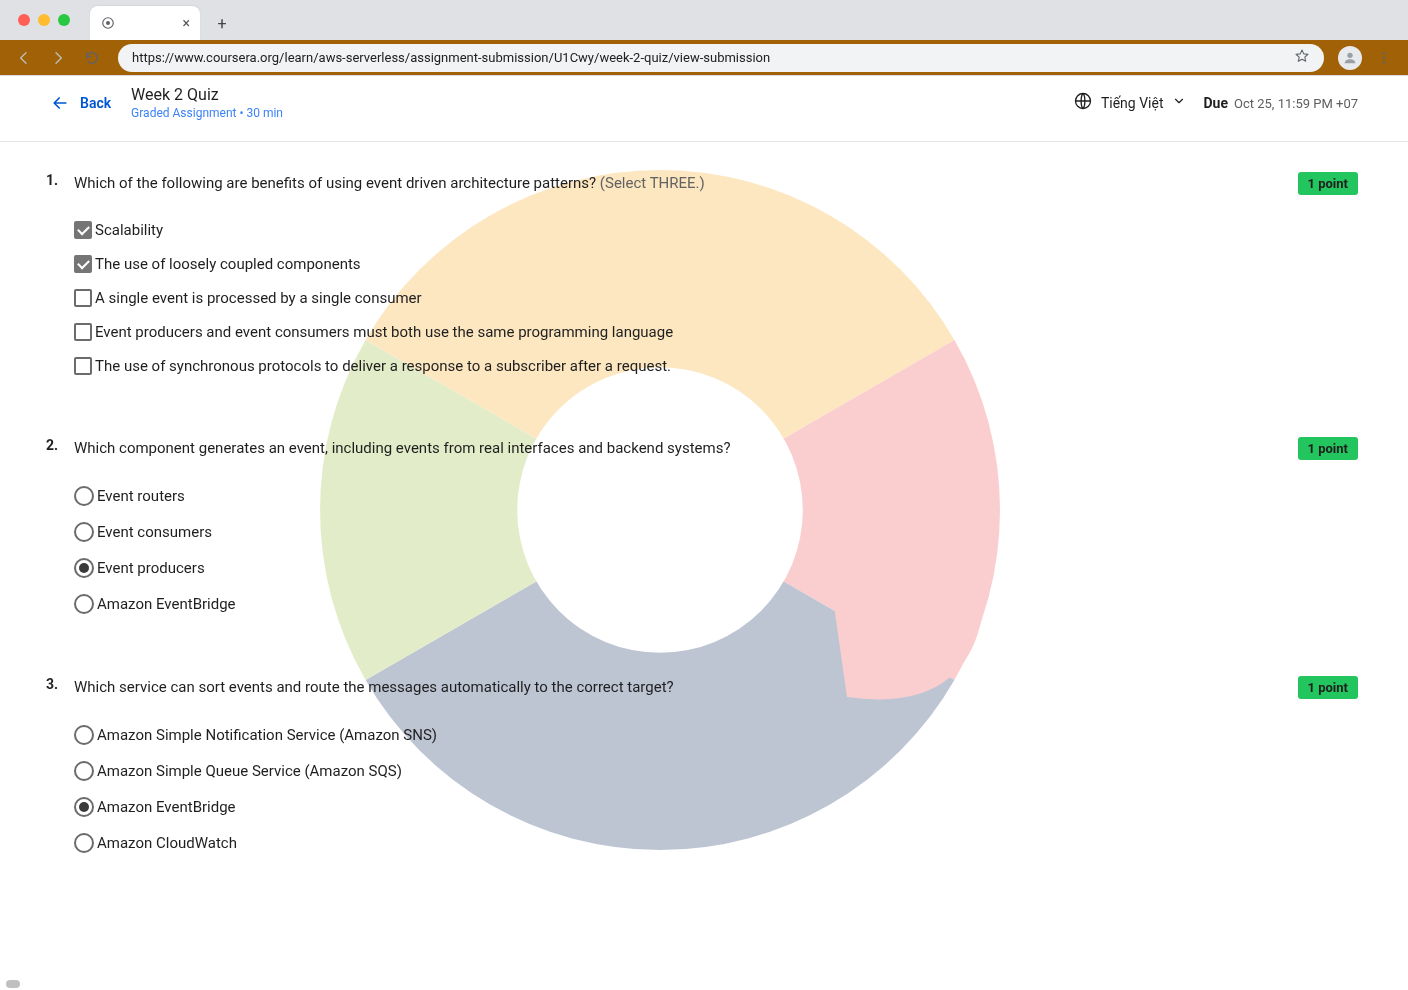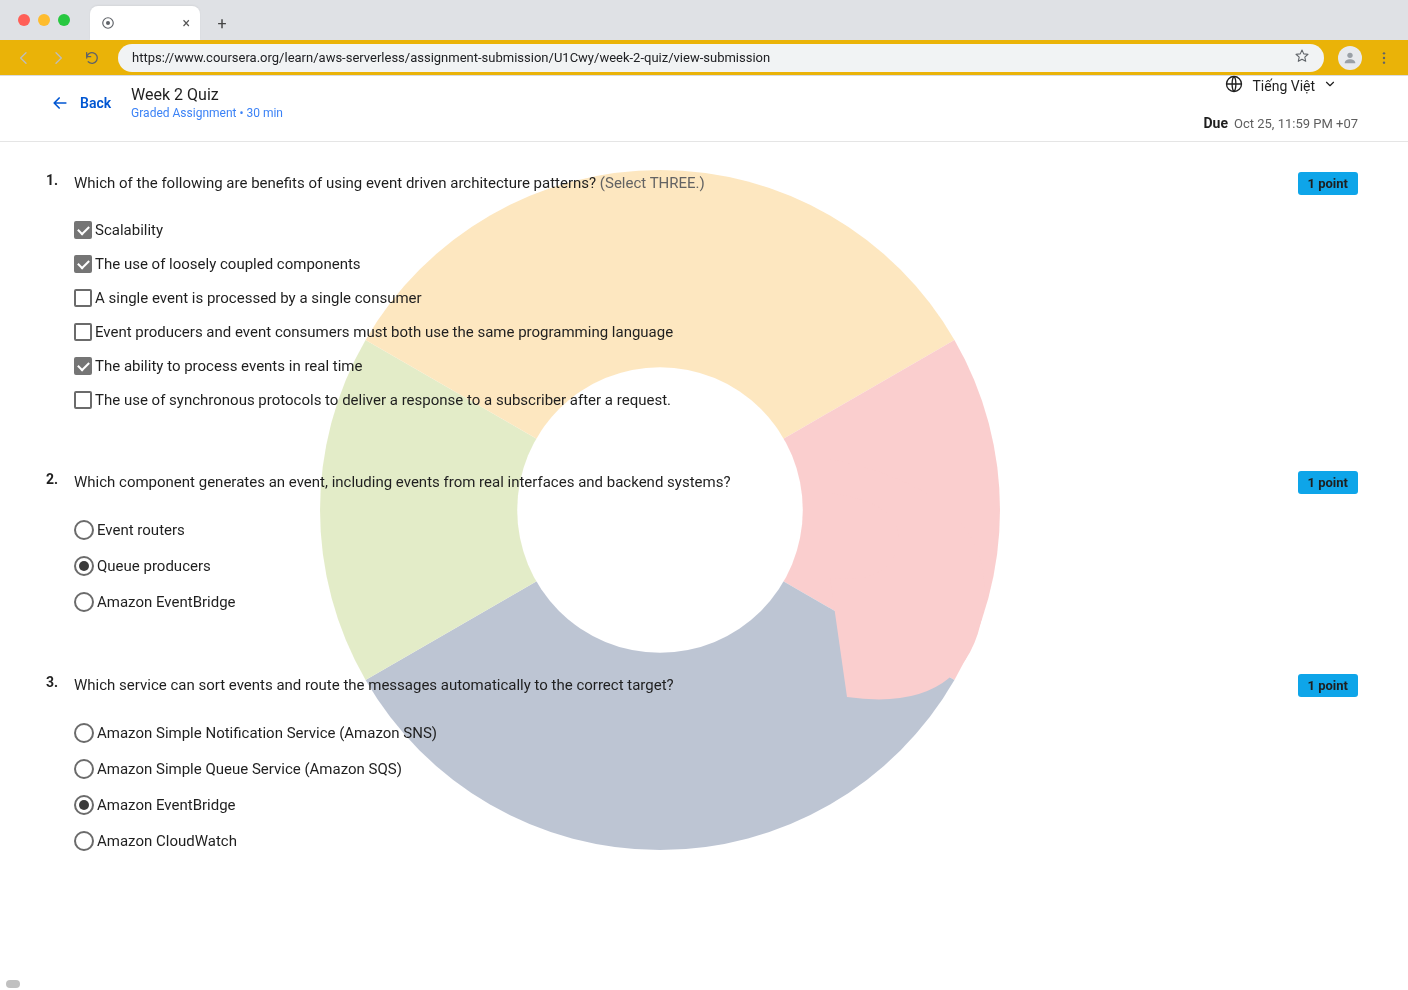--- a/index.html
+++ b/index.html
@@ -55,21 +55,21 @@
     font-size: 14px; color:#555; cursor:pointer;
   }
   .new-tab {
     width: 28px; height: 28px;
     display:flex;align-items:center;justify-content:center;
     margin-left: 8px; margin-bottom:3px;
     color:#444; font-size:16px; border-radius:50%;
   }
   .toolbar {
     height: 36px;
-    background:#eab308;
+    background:#a16207;
     border-bottom: 1px solid #dadce0;
     display:flex;
     align-items:center;
     padding: 0 10px;
     gap: 6px;
   }
   .nav-btn {
     width:28px;height:28px;display:flex;align-items:center;justify-content:center;
     color:#5f6368; border-radius:50%;
   }
@@ -108,21 +108,21 @@
     display:flex;align-items:center;gap:10px;
     color:#0056d2;font-weight:600;font-size:14px;
     cursor:pointer;
   }
   .back-arrow svg { display:block; }
   .title-block { margin-left: 20px; }
   .title-block .title { font-size:16px; font-weight:400; color:#1f1f1f; }
   .title-block .subtitle { font-size:12px; color:#3b82f6; margin-top:2px;}
   .header-right {
     margin-left:auto;
-    display:flex;align-items:center;gap:18px;flex-direction:column;
+    display:flex;align-items:center;gap:18px;
   }
   .lang-selector {
     display:flex;align-items:center;gap:8px;
     font-size:14px; color:#1f1f1f;
   }
   .due { font-size:14px; }
   .due-label { font-weight:700; margin-right:6px;}
   .due-value { color:#5e5e5e; font-size:13px;}
 
   
@@ -151,21 +151,21 @@
     width: 28px;
     font-weight:700;
     font-size:14px;
     flex-shrink:0;
   }
   .q-body { flex:1; }
   .q-row { display:flex; align-items:center;gap:43px; }
   .q-text { font-size:15px; color:#1f1f1f; line-height:1.5; flex:1;}
   .q-text .hint { color:#636363; }
   .points-badge {
-    background:#0ea5e9;
+    background:#22c55e;
     color:#1f1f1f;
     font-weight:700;
     font-size:13px;
     padding:4px 10px;
     border-radius:3px;
     margin-left:20px;
     white-space:nowrap;
   }
   .options { margin-top: 18px; }
   .option {
@@ -342,45 +342,45 @@
             </div>
             <div class="option">
               <span class="checkbox"></span>
               <span>A single event is processed by a single consumer</span>
             </div>
             <div class="option">
               <span class="checkbox"></span>
               <span>Event producers and event consumers must both use the same programming language</span>
             </div>
             <div class="option">
-              <span class="checkbox checked"></span>
-              <span>The ability to process events in real time</span>
-            </div>
-            <div class="option">
               <span class="checkbox"></span>
               <span>The use of synchronous protocols to deliver a response to a subscriber after a request.</span>
             </div>
           </div>
         </div>
       </div>
       <div class="question">
         <div class="q-num">2.</div>
         <div class="q-body">
           <div class="q-row">
             <div class="q-text">Which component generates an event, including events from real interfaces and backend systems?</div>
             <div class="points-badge">1 point</div>
           </div>
           <div class="options">
             <div class="option">
               <span class="radio"></span>
               <span>Event routers</span>
             </div>
             <div class="option">
+              <span class="radio"></span>
+              <span>Event consumers</span>
+            </div>
+            <div class="option">
               <span class="radio selected"></span>
-              <span>Queue producers</span>
+              <span>Event producers</span>
             </div>
             <div class="option">
               <span class="radio"></span>
               <span>Amazon EventBridge</span>
             </div>
           </div>
         </div>
       </div>
       <div class="question">
         <div class="q-num">3.</div>

